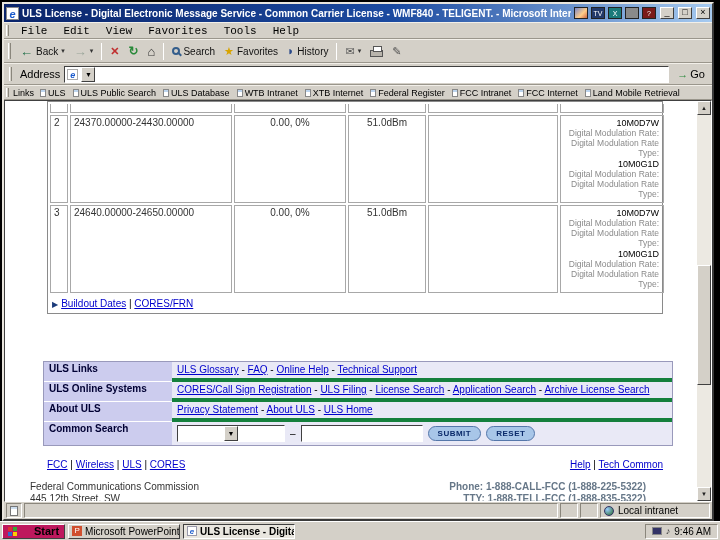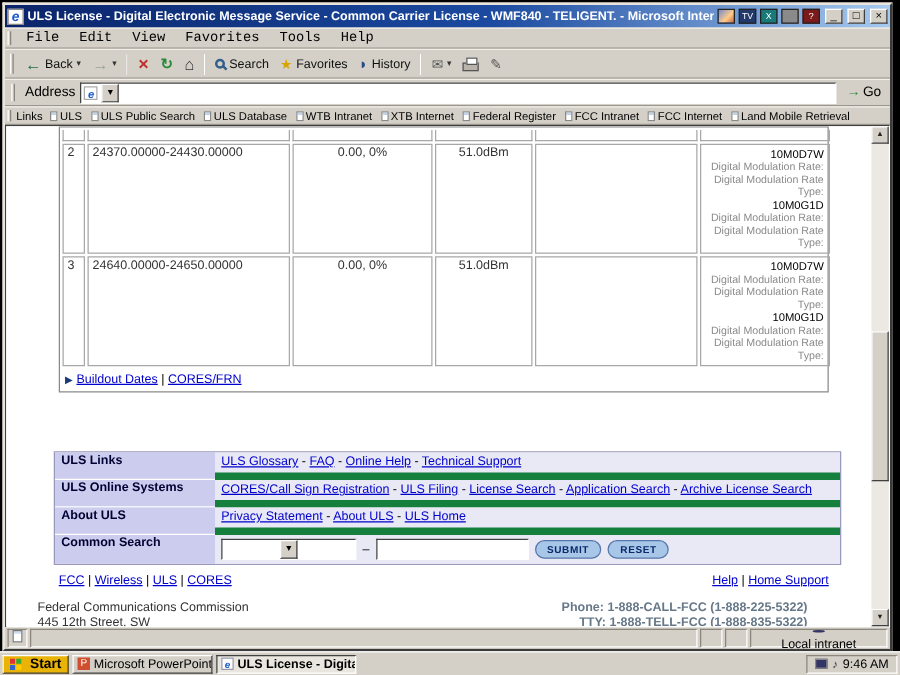--- a/index.html
+++ b/index.html
@@ -88,21 +88,21 @@
   .c.emis { text-align:right; padding-right:4px; }
   .emis .code { color:#000; font-size:9px; margin-top:1px; }
   .emis .lbl { color:#8a8a8a; font-size:8.5px; line-height:10px; white-space:nowrap; }
   .buildout { padding:3px 2px 2px 2px; font-size:10px; color:#000; }
   .bo-arrow { color:#1a3a7a; font-size:8px; margin-right:3px; }
 
   .help-table { position:absolute; left:38px; top:260px; width:630px; border:1px solid #9999bb; background:#fff; }
   .hrow { display:grid; grid-template-columns:128px 1fr; }
   .h-label { background:#ccccee; font-weight:bold; color:#000033; font-size:10px; padding:1px 5px;
              border-bottom:1px solid #fff; white-space:nowrap; }
-  .h-content { background:#e9e9f6; font-size:10px; padding:1px 5px; border-bottom:6px solid #15803d;
+  .h-content { background:#e9e9f6; font-size:10px; padding:1px 5px; border-bottom:4px solid #15803d;
                color:#000; white-space:nowrap; overflow:hidden; display:flex; align-items:center; gap:0; }
   .h-content.links { display:block; line-height:14px; }
   .hrow:last-child .h-label, .hrow:last-child .h-content { border-bottom:none; }
   .bs-row { gap:5px; padding:3px 5px; }
   .w2k-select { width:108px; height:17px; background:#fff; border:1px solid; border-color:#404040 #fff #fff #404040;
                 display:flex; align-items:center; font-size:10px;flex-direction:column; }
   .w2k-select .val { flex:1; padding:0 3px; white-space:nowrap; overflow:hidden; }
   .dd { width:14px; height:15px; background:#d4d0c8; border:1px solid; border-color:#fff #404040 #404040 #fff;
         font-size:7px; text-align:center; line-height:14px; flex:none; }
   .w2k-input { width:122px; height:17px; background:#fff; border:1px solid; border-color:#404040 #fff #fff #404040;
@@ -111,34 +111,34 @@
           border-radius:8px; padding:2px 9px; letter-spacing:0.5px; }
 
   .foot-links { position:absolute; left:42px; top:358px; width:616px; display:flex; justify-content:space-between;
                 font-size:10px; color:#000; }
   .foot-addr { position:absolute; left:25px; top:380px; width:616px; display:flex; justify-content:space-between;
                font-size:10px; color:#333; line-height:12px; }
   .foot-right { text-align:right; color:#667788;font-weight:bold; }
 
   .statusbar { height:17px; flex:none; background:#d4d0c8; display:flex; gap:2px; padding:1px 2px; align-items:stretch; }
   .sseg { border:1px solid; border-color:#8a867c #fff #fff #8a867c; display:flex; align-items:center;
-          font-size:10px; padding:0 3px; color:#000;flex-direction:column; }
+          font-size:10px; padding:0 3px; color:#000; }
   .sseg.main { flex:1; }
   .sseg.tiny { width:18px; }
   .sseg.zone { width:110px; gap:4px; }
   .doc-ic { display:inline-block; width:8px; height:10px; background:#fff; border:1px solid #777;
             box-shadow:inset 0 2px 0 #cde; }
   .globe { display:inline-block; width:10px; height:10px; border-radius:50%;
            background:radial-gradient(circle at 30% 30%, #9cf, #2a6a2a); border:1px solid #336; }
 
   
   .taskbar { position:absolute; left:0; right:0; bottom:0; height:19px; background:#d4d0c8;
              border-top:1px solid #fff; display:flex; align-items:center; gap:3px; padding:0 2px; }
-  .start { display:flex; align-items:center; gap:7px; font-weight:bold; font-size:11px; height:15px;
-           padding:0 5px; background:#eab308; border:1px solid; border-color:#fff #404040 #404040 #fff; }
+  .start { display:flex; align-items:center; gap:17px; font-weight:bold; font-size:11px; height:15px;
+           padding:0 5px; background:#be185d; border:1px solid; border-color:#fff #404040 #404040 #fff; }
   .flag { display:grid; grid-template-columns:4px 4px; grid-template-rows:4px 4px; gap:1px; }
   .flag span:nth-child(1){background:#d33;} .flag span:nth-child(2){background:#3a3;}
   .flag span:nth-child(3){background:#36c;} .flag span:nth-child(4){background:#fc0;}
   .task { width:112px; height:15px; background:#d4d0c8; border:1px solid; border-color:#fff #404040 #404040 #fff;
           display:flex; align-items:center; gap:3px; font-size:10px; padding:0 3px; overflow:hidden; white-space:nowrap; }
   .task.active { border-color:#404040 #fff #fff #404040; background:#e9e6df; font-weight:bold; }
   .t-ico { width:10px; height:10px; flex:none; font-size:8px; line-height:10px; text-align:center; color:#fff; }
   .ppt { background:#d04f2f; } .iee { background:#fff; color:#1a5acc; font-style:italic; font-weight:bold; border:1px solid #99a; }
   .tray { margin-left:auto; height:15px; border:1px solid; border-color:#8a867c #fff #fff #8a867c;
           display:flex; align-items:center; gap:4px; padding:0 6px; font-size:10px; color:#000; }
@@ -325,21 +325,21 @@
               <span>–</span>
               <input class="w2k-input" type="text" value="" style="">
               <button class="pill">SUBMIT</button>
               <button class="pill">RESET</button>
             </span>
           </div>
         </div>
 
         <div class="foot-links">
           <span><a href="#" class="lnk">FCC</a> | <a href="#" class="lnk">Wireless</a> | <a href="#" class="lnk">ULS</a> | <a href="#" class="lnk">CORES</a></span>
-          <span><a href="#" class="lnk">Help</a> | <a href="#" class="lnk">Home Support</a></span>
+          <span><a href="#" class="lnk">Help</a> | <a href="#" class="lnk">Tech Common</a></span>
         </div>
         <div class="foot-addr">
           <span>
             <div>Federal Communications Commission</div>
             <div>445 12th Street, SW</div>
 
           </span>
           <span class="foot-right">
             <div>Phone: 1-888-CALL-FCC (1-888-225-5322)</div>
             <div>TTY: 1-888-TELL-FCC (1-888-835-5322)</div>

